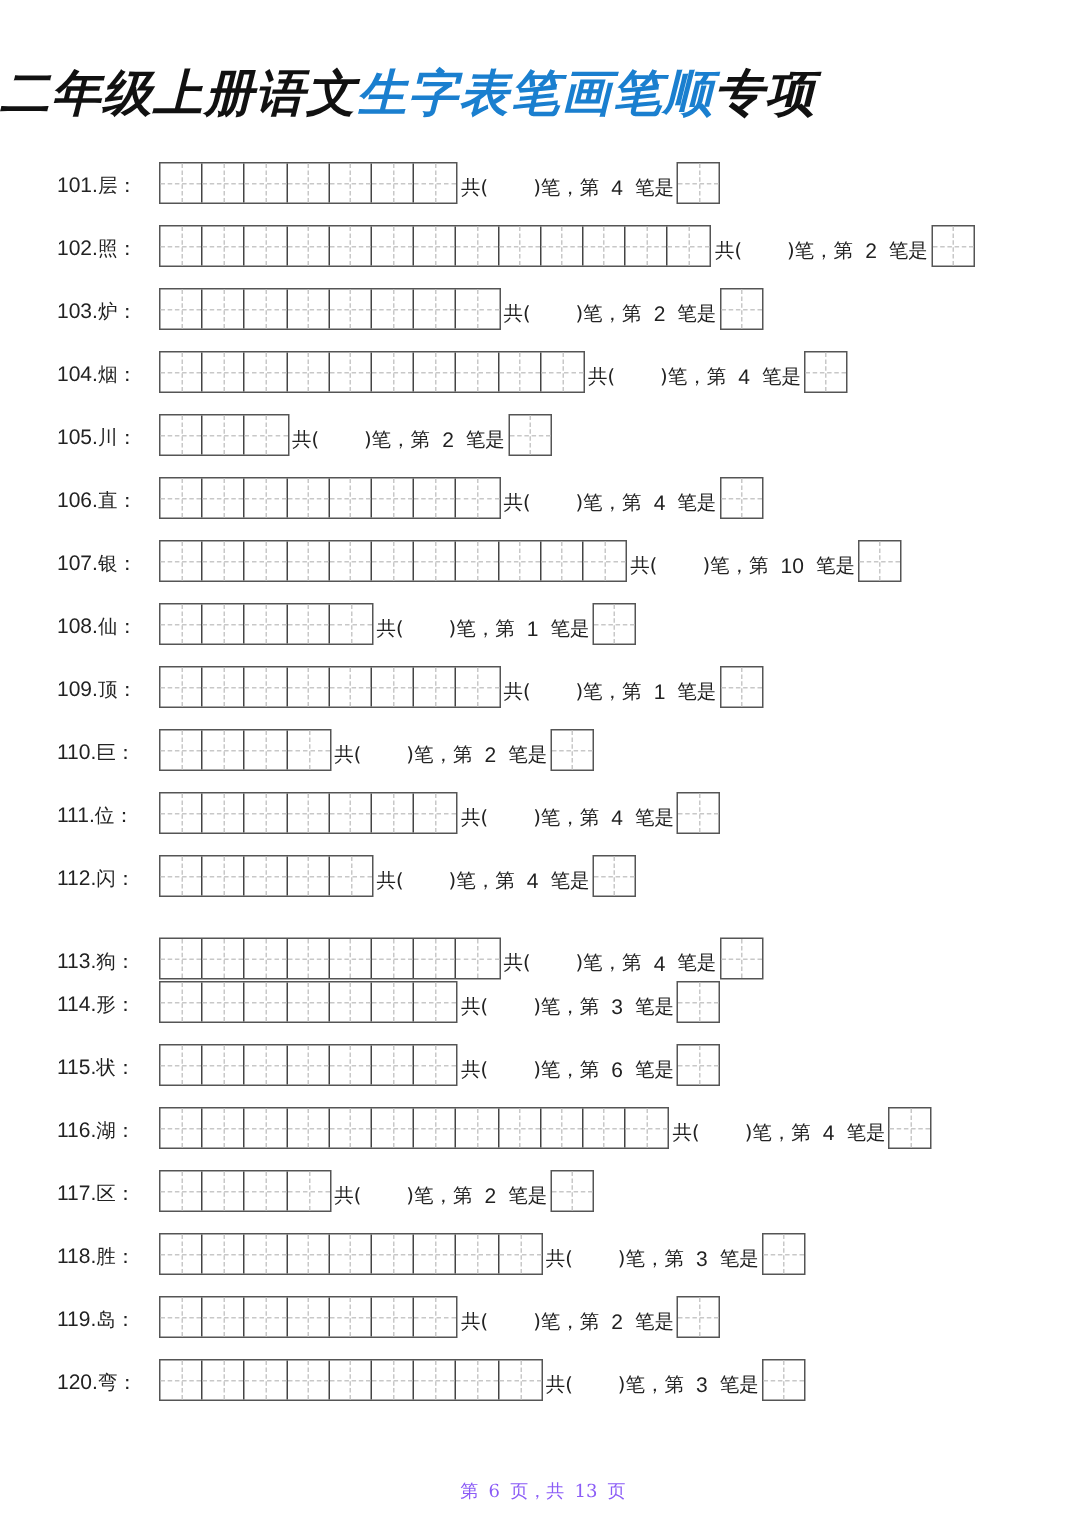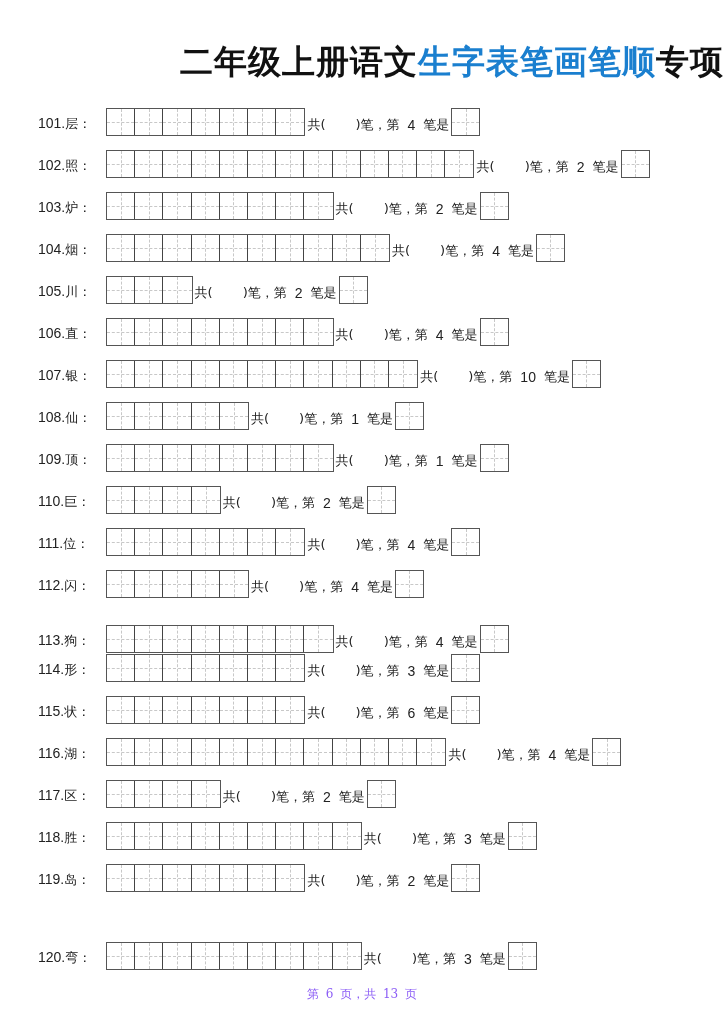--- a/index.html
+++ b/index.html
@@ -1,20 +1,20 @@
 <!DOCTYPE html>
 <html><head>
 <meta charset="utf-8">
 <style>
   html, body { margin: 0; padding: 0; background: #ffffff; }
   body { width: 724px; height: 1024px; position: relative; overflow: hidden;
          font-family: "DejaVu Serif", serif; color: #222; }
-  .title { position: absolute; top: 38px; left: 0; width: 724px; text-align: right;
+  .title { position: absolute; top: 38px; left: 0; width: 724px; text-align: left;
            font-family: "DejaVu Serif", serif; font-weight: bold; font-size: 33px;
-           letter-spacing: 1px; line-height: 48px; }
+           letter-spacing: 1px; line-height: 48px; font-style: italic; }
   .title .black { color: #111; }
   .title .blue { color: #1a7fcf; }
   .rows { position: absolute; top: 108px; left: 0; width: 724px; }
   .row { position: absolute; left: 0; height: 28px; display: flex; align-items: center; }
   .label { position: absolute; left: 38px; width: 68px; height: 28px; line-height: 30px;
            font-size: 13px; font-family: "DejaVu Sans", sans-serif; color: #222; white-space: nowrap; }
   .label .num { font-family: "Liberation Sans", sans-serif; font-size: 14px; }
   .grid { position: absolute; left: 106px; top: 0; height: 28px; display: flex;
           border: 1px solid #555; box-sizing: border-box; }
   .cell { width: 28.2px; height: 26px; position: relative; border-right: 1px solid #444; box-sizing: border-box; }
@@ -424,21 +424,21 @@
       </div>
       <div class="tail" style="left: 307.4px;">
         <span class="t">共(</span>
         <span class="t" style="display:inline-block;width:30px"></span>
         <span class="t">)笔，第</span>
         <span class="digit">2</span>
         <span class="t">笔是</span>
         <div class="answer"></div>
       </div>
     </div>
-    <div class="row" style="top: 798px; width: 580px; margin-top: 36px;">
+    <div class="row" style="top: 798px; width: 580px;">
       <div class="label"><span class="num">120.</span><span>弯</span><span>：</span></div>
       <div class="grid">
         <div class="cell"></div>
         <div class="cell"></div>
         <div class="cell"></div>
         <div class="cell"></div>
         <div class="cell"></div>
         <div class="cell"></div>
         <div class="cell"></div>
         <div class="cell"></div>

